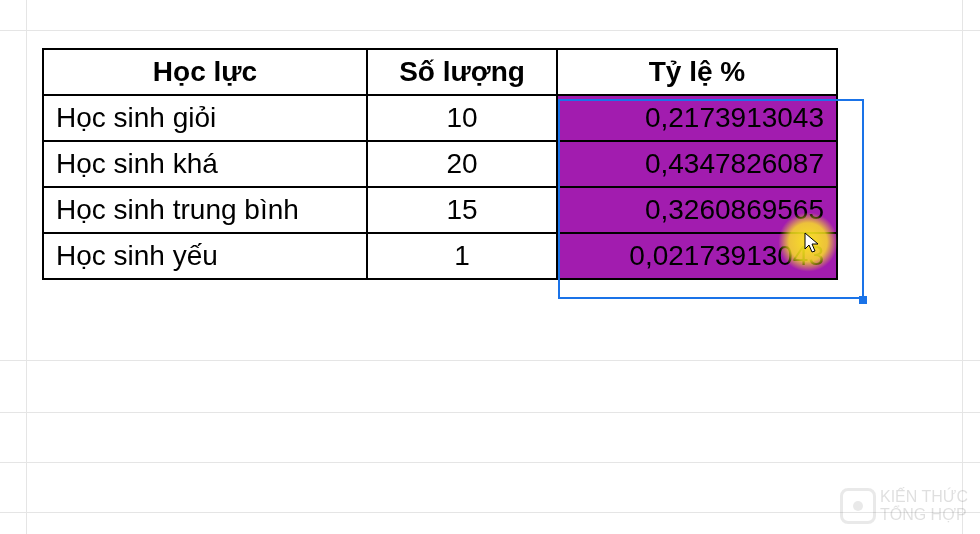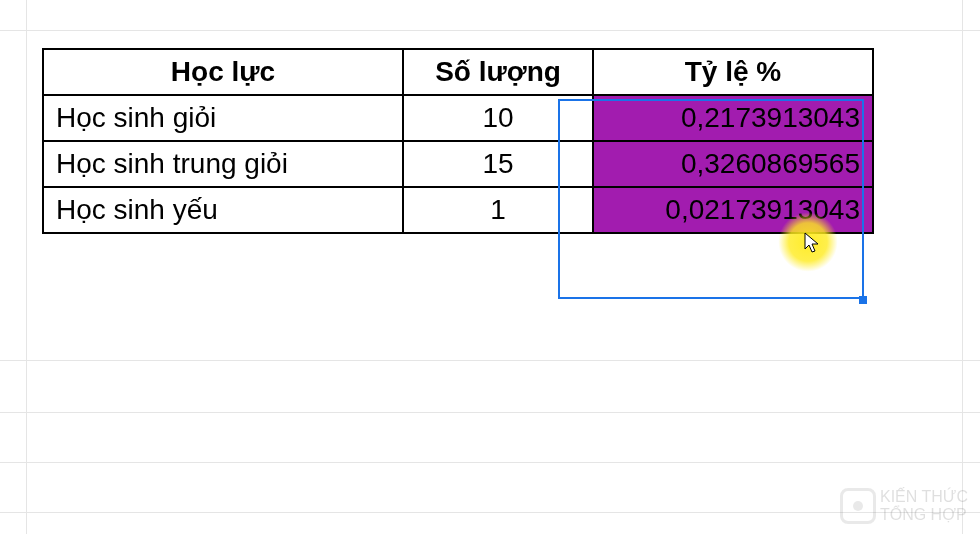--- a/index.html
+++ b/index.html
@@ -51,21 +51,21 @@
       border: 2px solid #000;
       padding: 6px 12px;
       height: 46px;
       vertical-align: middle;
       font-weight: normal;
     }
     table.data-table th {
       font-weight: bold;
       text-align: center;
     }
-    .col-category { width: 360px; text-align: left; margin-left: 20px; }
+    .col-category { width: 324px; text-align: left; margin-left: 20px; }
     .col-qty { width: 190px; text-align: center; }
     .col-pct { width: 280px; text-align: right; }
     th.col-category { text-align: center; }
     .selected-range {
       background: #a21caf;
     }
     .cell-inner {
       position: relative;
       width: 100%;
       height: 100%;
@@ -170,21 +170,38 @@
           </td>
         <td class="col-pct selected-range">
             <div class="cell-inner right">
               <span>0,2173913043</span>
             </div>
           </td>
       </tr>
       <tr>
         <td class="col-category">
             <div class="cell-inner left">
-              <span>Học sinh trung giỏi</span>
+              <span>Học sinh khá</span>
+            </div>
+          </td>
+        <td class="col-qty">
+            <div class="cell-inner center">
+              <span>20</span>
+            </div>
+          </td>
+        <td class="col-pct selected-range">
+            <div class="cell-inner right">
+              <span>0,4347826087</span>
+            </div>
+          </td>
+      </tr>
+      <tr>
+        <td class="col-category">
+            <div class="cell-inner left">
+              <span>Học sinh trung bình</span>
             </div>
           </td>
         <td class="col-qty">
             <div class="cell-inner center">
               <span>15</span>
             </div>
           </td>
         <td class="col-pct selected-range">
             <div class="cell-inner right">
               <span>0,3260869565</span>

